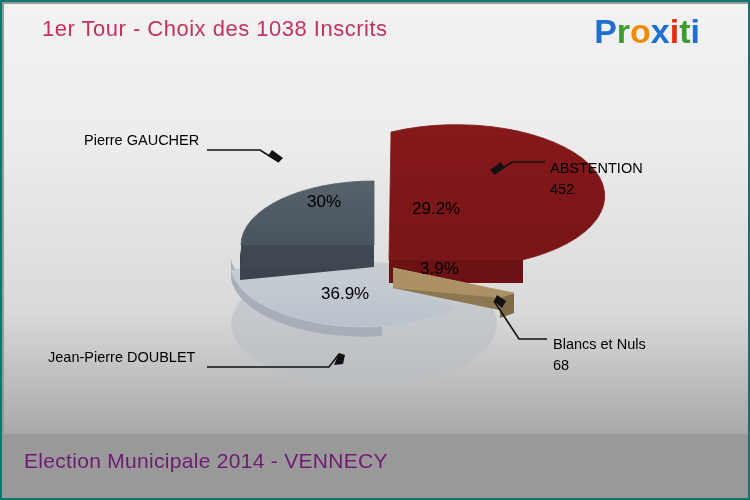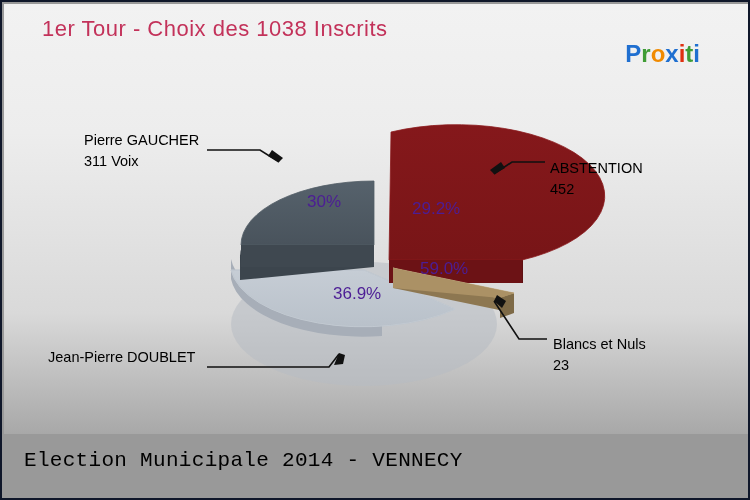--- a/index.html
+++ b/index.html
@@ -4,60 +4,60 @@
 <style>
   html,body{margin:0;padding:0;}
   body{
     width:750px;height:500px;overflow:hidden;
     font-family:"Liberation Sans", sans-serif;
     background:#999999;
   }
   #root{
     position:relative;width:750px;height:500px;
     box-sizing:border-box;
-    border:2px solid #0f172a;
+    border:2px solid #0f766e;
     background:#999999;
     overflow:hidden;
   }
   
   #panel{
     position:absolute;left:2px;top:2px;width:744px;height:430px;
     background:linear-gradient(180deg,#f2f2f2 0%,#ededed 30%,#d9d9d9 72%,#a8a8a8 100%);
   }
   
   #title{
     position:absolute;left:40px;top:14px;
     font-size:22px;letter-spacing:.5px;
     color:#c3325a;white-space:nowrap;
   }
   
   #logo{
     position:absolute;right:48px;top:10px;
-    font-size:24px;font-weight:bold;letter-spacing:0px;white-space:nowrap;margin-top:28px;
+    font-size:34px;font-weight:bold;letter-spacing:0px;white-space:nowrap;
   }
   #logo span{display:inline-block;}
   .lg-blue{color:#1f6fd0;}
   .lg-green{color:#3f9c35;}
   .lg-orange{color:#f08a00;}
   .lg-red{color:#e03010;}
   
   #caption{
     position:absolute;left:22px;top:447px;
-    font-size:21px;color:#000000;white-space:nowrap;letter-spacing:.3px;font-family:Liberation Mono, monospace;
+    font-size:21px;color:#701a75;white-space:nowrap;letter-spacing:.3px;
   }
   
   #chart{position:absolute;left:0;top:0;width:750px;height:500px;}
   
   .olabel{
     position:absolute;font-size:14.5px;color:#000000;
     line-height:21px;white-space:nowrap;
   }
   .olabel .l2{display:block;}
   .pct{
-    position:absolute;font-size:17px;color:#4c1d95;white-space:nowrap;
+    position:absolute;font-size:17px;color:#000000;white-space:nowrap;
   }
 </style>
 </head>
 <body>
 
 <div id="root">
 
   <div id="panel"></div>
 
   <svg id="chart" viewBox="0 0 750 500">
@@ -153,37 +153,36 @@
   </svg>
 
   <div id="title">1er Tour - Choix des 1038 Inscrits</div>
 
   <div id="logo">
     <span class="lg-blue">P</span><span class="lg-green">r</span><span class="lg-orange">o</span><span class="lg-blue">x</span><span class="lg-red">i</span><span class="lg-green">t</span><span class="lg-blue">i</span>
   </div>
 
   <div class="olabel" style="left:82px;top:128px;">
     <span>Pierre GAUCHER</span>
-    <span class="l2">311 Voix</span>
   </div>
 
   <div class="olabel" style="left:46px;top:345px;">
     <span>Jean-Pierre DOUBLET</span>
   </div>
 
   <div class="olabel" style="left:548px;top:156px;">
     <span>ABSTENTION</span>
     <span class="l2">452</span>
   </div>
 
   <div class="olabel" style="left:551px;top:332px;">
     <span>Blancs et Nuls</span>
-    <span class="l2">23</span>
+    <span class="l2">68</span>
   </div>
 
   <div class="pct" style="left:305px;top:190px;">30%</div>
   <div class="pct" style="left:410px;top:197px;">29.2%</div>
-  <div class="pct" style="left:418px;top:257px;">59.0%</div>
-  <div class="pct" style="left:331px;top:282px;">36.9%</div>
+  <div class="pct" style="left:418px;top:257px;">3.9%</div>
+  <div class="pct" style="left:319px;top:282px;">36.9%</div>
 
   <div id="caption">Election Municipale 2014 - VENNECY</div>
 
 </div>
 
 </body></html>

